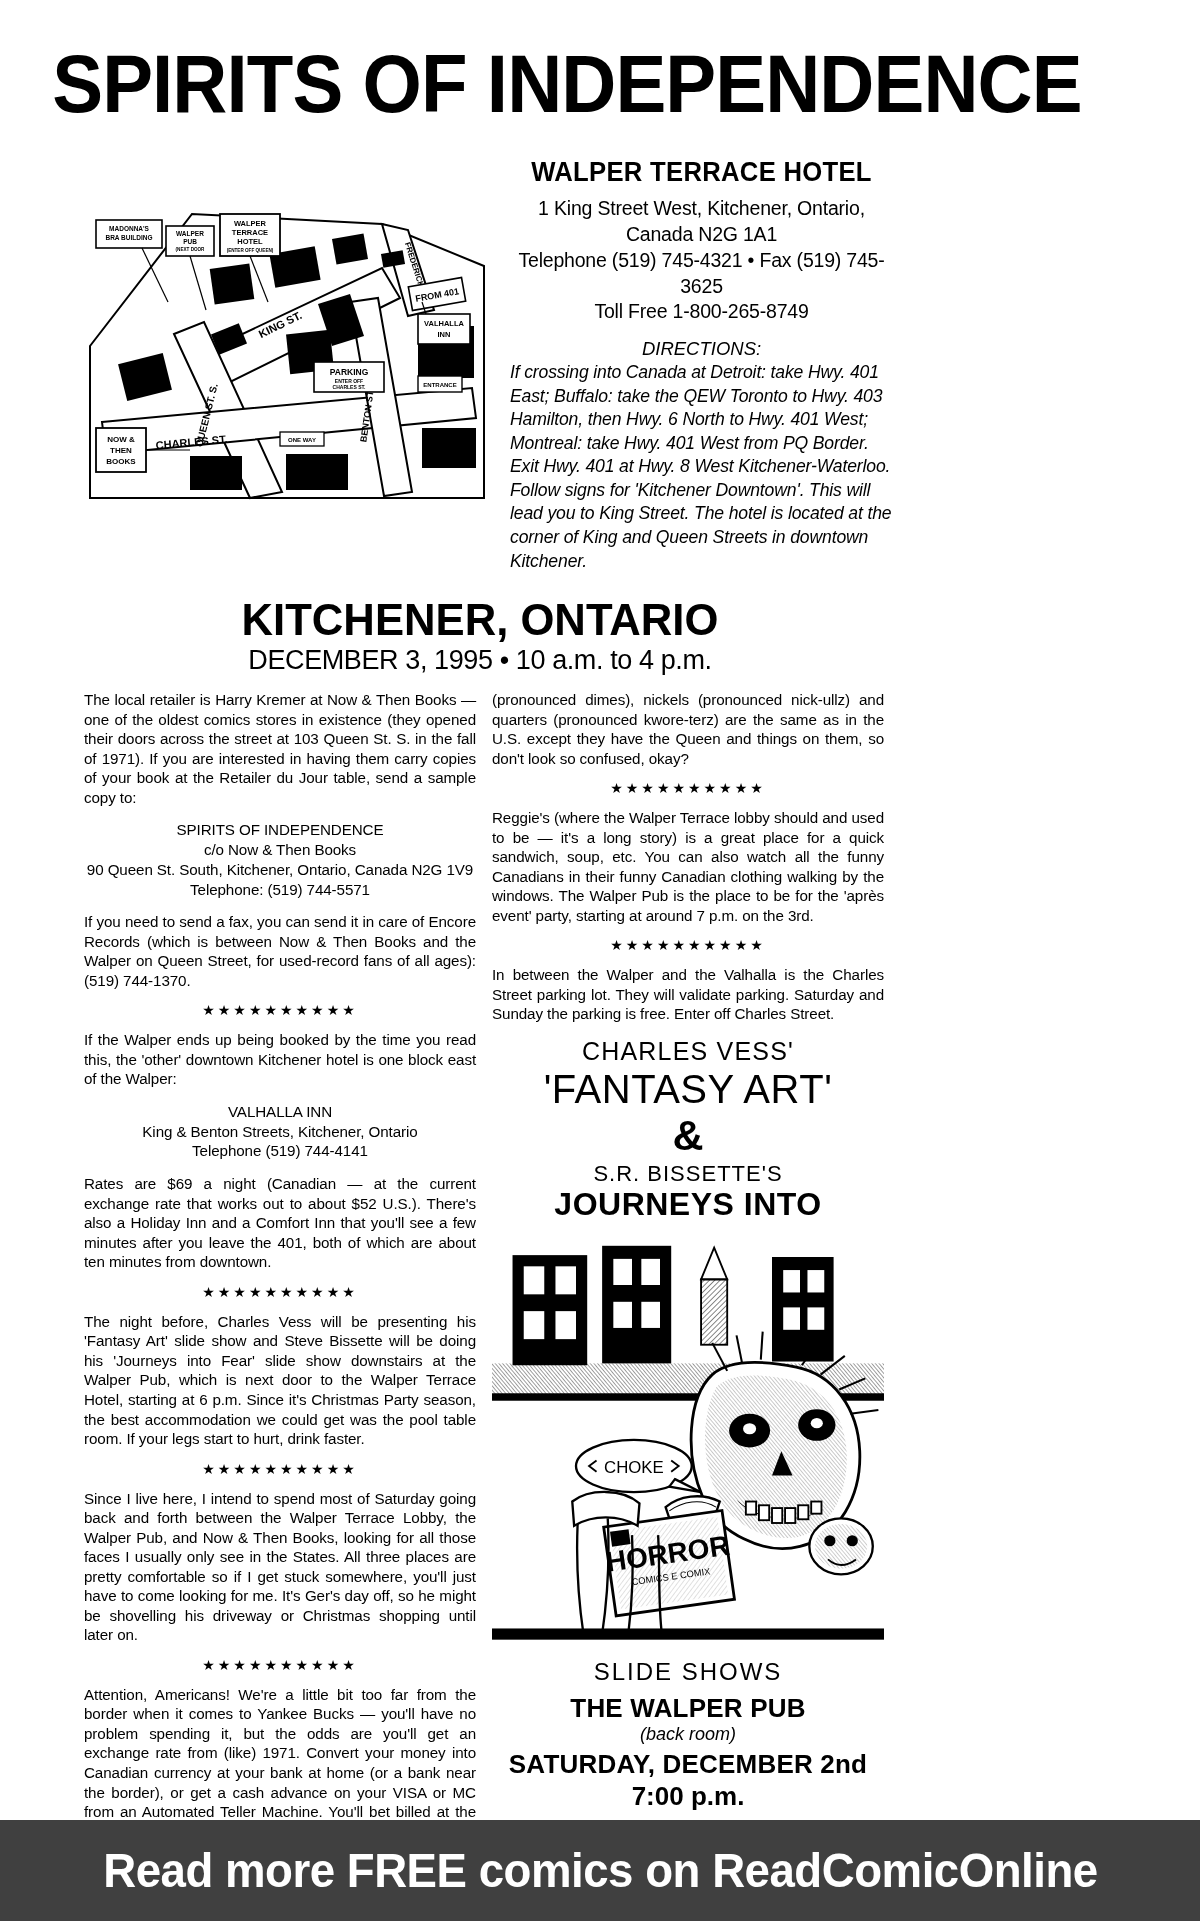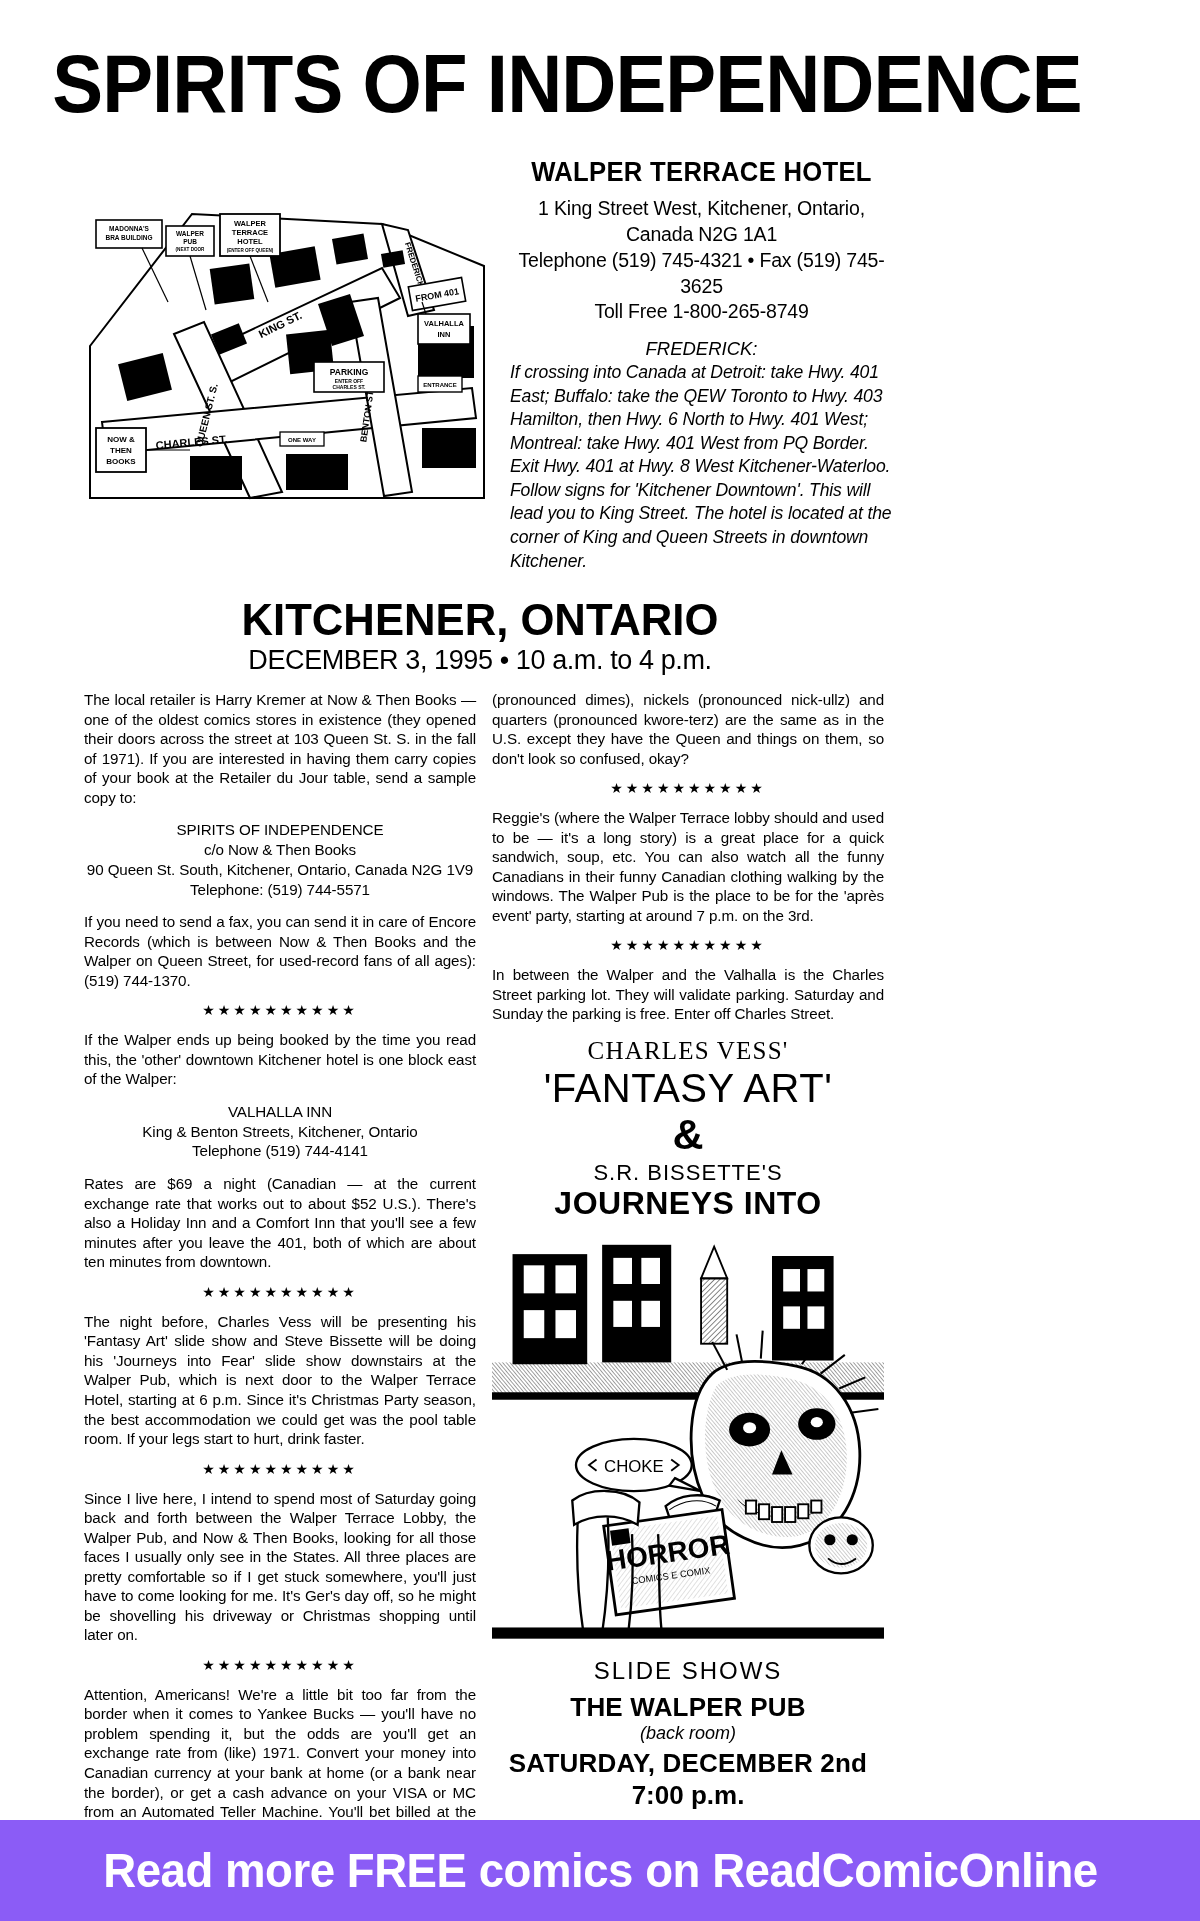--- a/index.html
+++ b/index.html
@@ -135,21 +135,20 @@
     margin: 4px 0 13px 0;
     line-height: 1;
   }
 
   
   .promo { text-align: center; margin-top: 8px; }
   .promo-vess {
     font-size: 25px;
     letter-spacing: 1.2px;
     margin-bottom: 2px;
-    font-family: Liberation Serif, serif;
   }
   .promo-fantasy {
     font-family: "Liberation Sans Narrow", "Liberation Sans", sans-serif;
     font-weight: 400;
     font-size: 40px;
     letter-spacing: 0.5px;
     line-height: 1.05;
   }
   .promo-amp {
     font-family: "Liberation Sans Narrow", "Liberation Sans", sans-serif;
@@ -203,21 +202,21 @@
     line-height: 1.2;
   }
 
   
   .footer-banner {
     position: absolute;
     left: 0;
     bottom: 0;
     width: 1200px;
     height: 101px;
-    background: #8b5cf6;
+    background: #404040;
     display: flex;
     align-items: center;
     justify-content: center;
   }
   .footer-text {
     font-family: "Liberation Sans Narrow", "Liberation Sans", sans-serif;
     color: #ffffff;
     font-weight: 700;
     font-size: 48px;
     letter-spacing: -0.5px;
@@ -341,21 +340,21 @@
         <line x1="340" y1="96" x2="344" y2="108" stroke="#000" stroke-width="1.2"></line>
         <line x1="64" y1="244" x2="108" y2="244" stroke="#000" stroke-width="1.2"></line>
       </svg>
     </div>
 
     <div class="hotel-info">
       <div class="hotel-name">WALPER TERRACE HOTEL</div>
       <div class="hotel-line">1 King Street West, Kitchener, Ontario, Canada  N2G 1A1</div>
       <div class="hotel-line">Telephone (519) 745-4321 • Fax (519) 745-3625</div>
       <div class="hotel-line">Toll Free 1-800-265-8749</div>
-      <div class="directions-label">FREDERICK:</div>
+      <div class="directions-label">DIRECTIONS:</div>
       <div class="directions-body">If crossing into Canada at Detroit: take Hwy. 401 East; Buffalo: take the QEW Toronto to Hwy. 403 Hamilton, then Hwy. 6 North to Hwy. 401 West; Montreal: take Hwy. 401 West from PQ Border. Exit Hwy. 401 at Hwy. 8 West Kitchener-Waterloo. Follow signs for 'Kitchener Downtown'. This will lead you to King Street. The hotel is located at the corner of King and Queen Streets in downtown Kitchener.</div>
     </div>
   </div>
 
   <div class="city-block">
     <div class="city-name">KITCHENER, ONTARIO</div>
     <div class="city-date">DECEMBER 3, 1995 • 10 a.m. to 4 p.m.</div>
   </div>
 
   <div class="columns">

